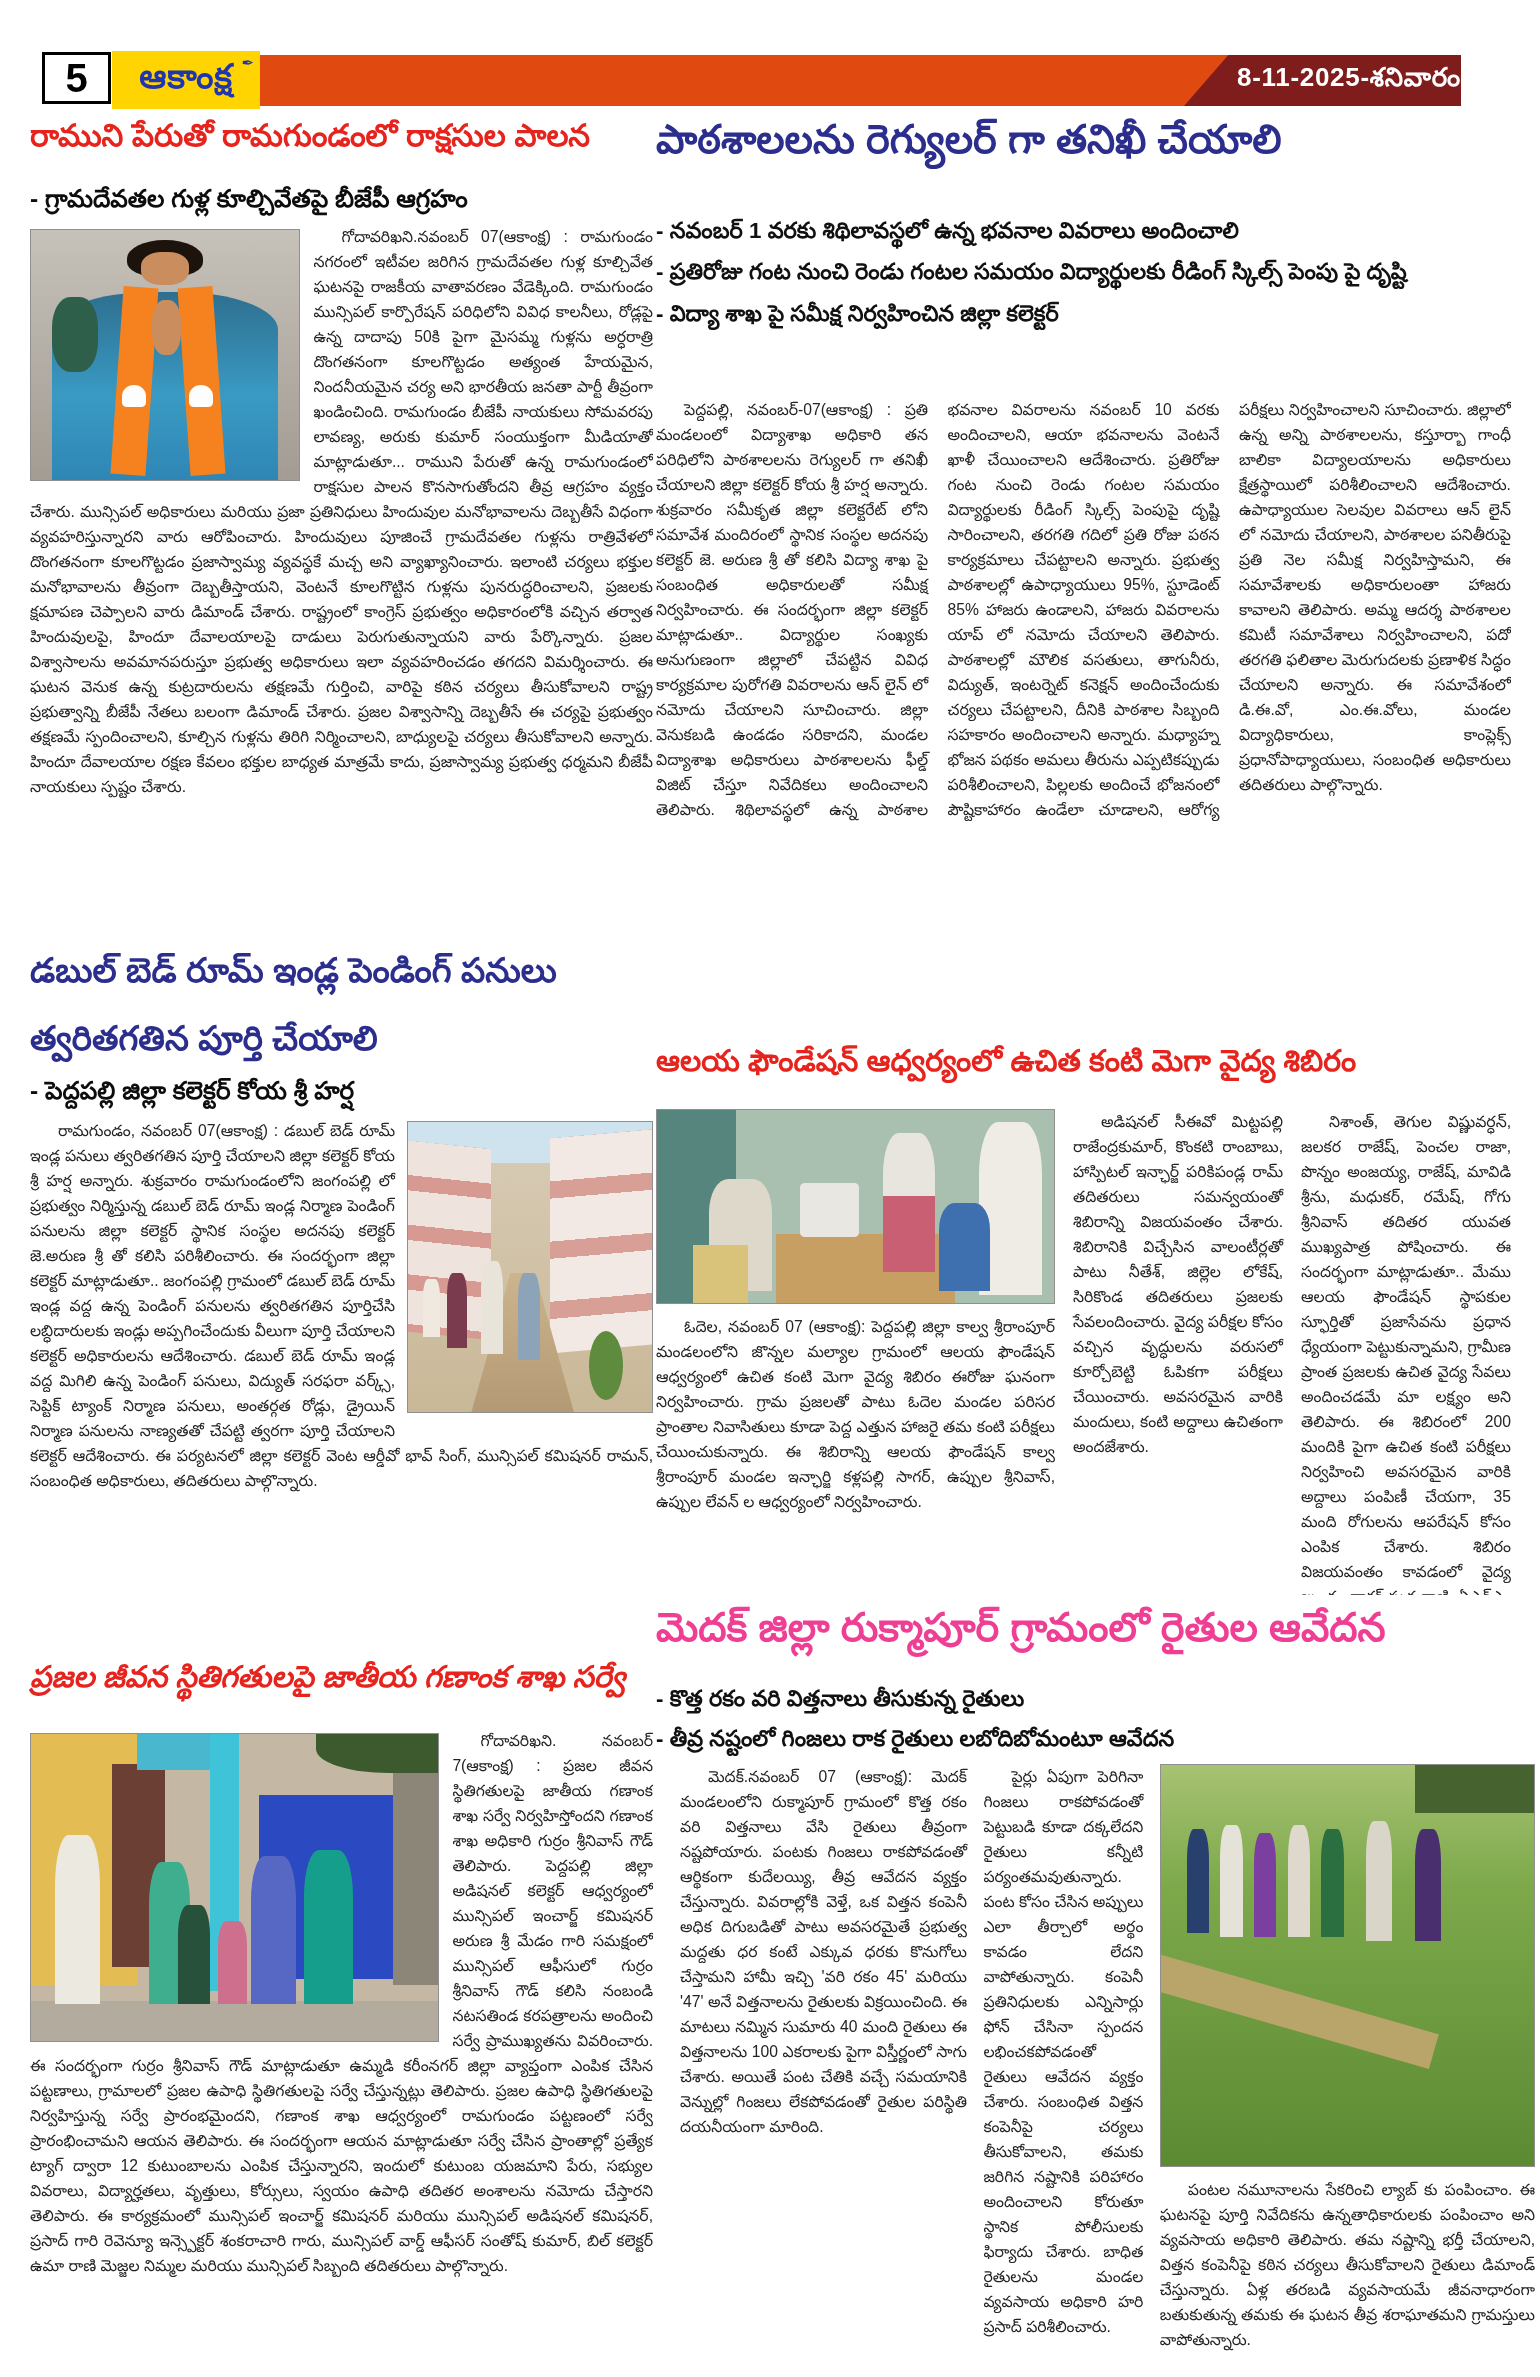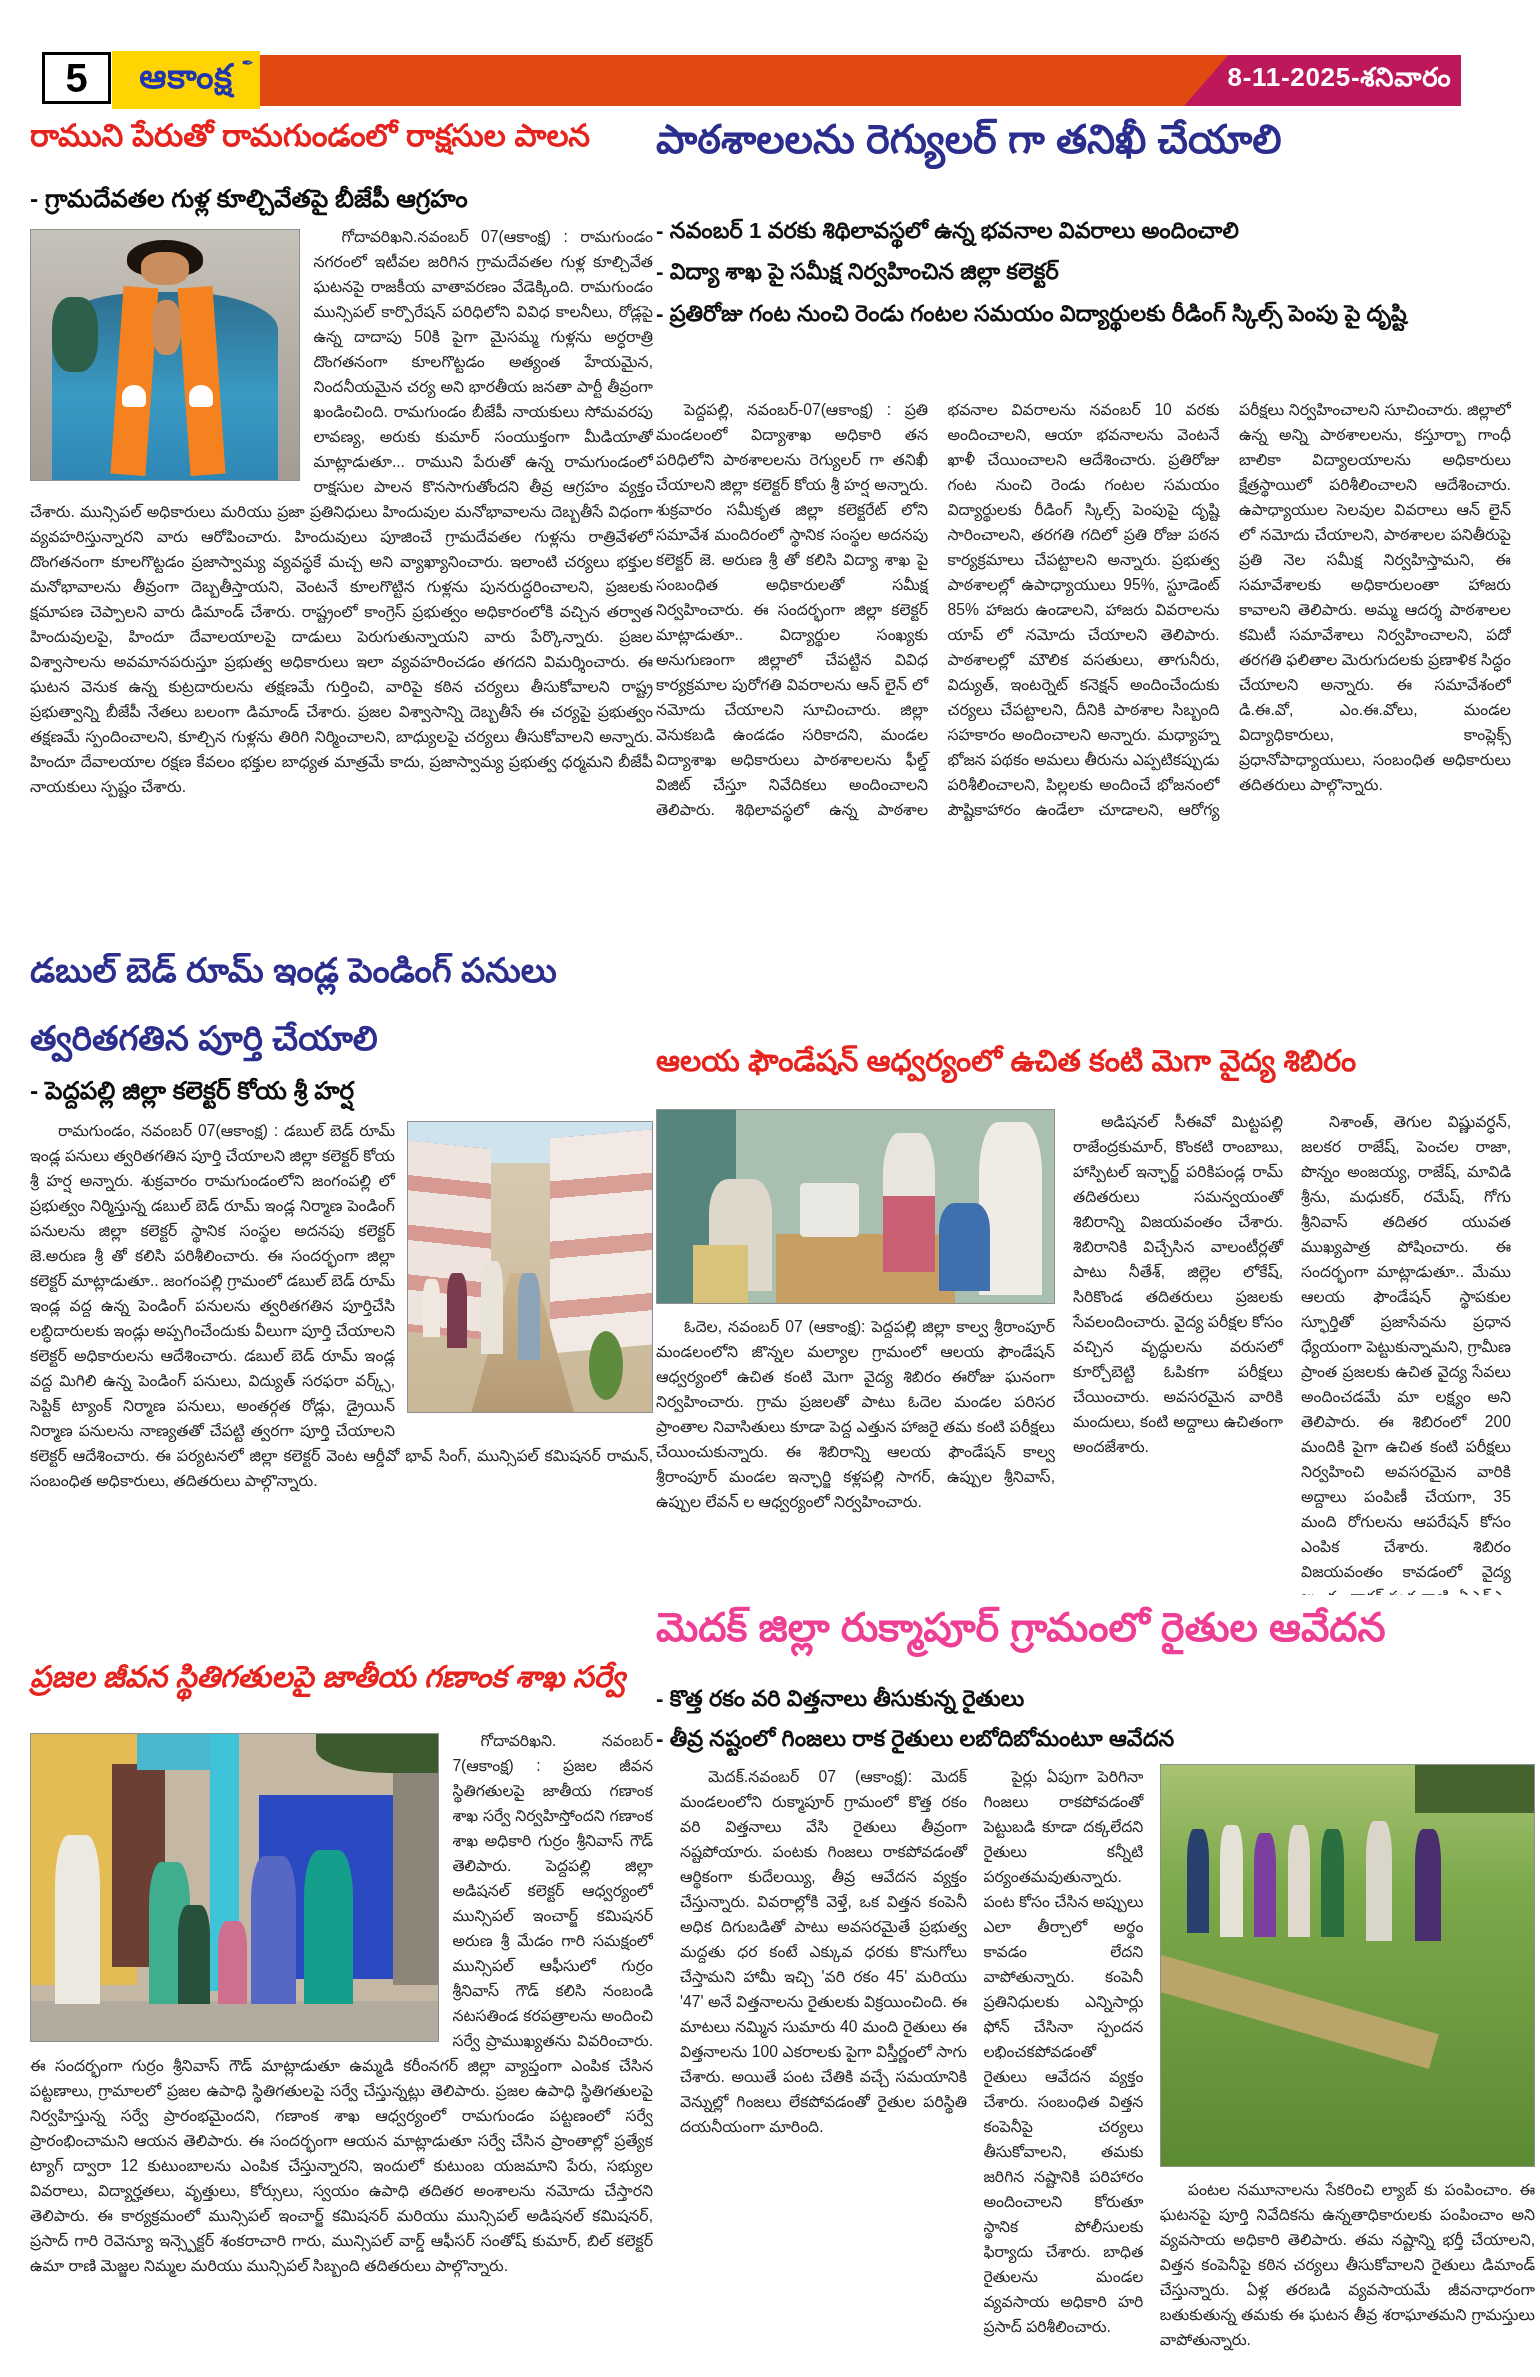--- a/index.html
+++ b/index.html
@@ -13,22 +13,22 @@
   
   .pagenum {
     left:42px; top:52px; width:69px; height:52px;
     border:3.7px solid #000; background:#fff; box-sizing:border-box;
     display:flex; align-items:center; justify-content:center;
     font-size:40px; font-weight:bold; color:#000;
   }
   .header-strip { left:112px; top:55px; width:1349px; height:51px; background:#e04a10; }
   .date-box {
     position:absolute; right:0; top:0; height:100%; width:277px;
-    background:#be185d; clip-path:polygon(16% 0, 100% 0, 100% 100%, 0 100%);
-    display:flex; align-items:center; justify-content:center;
+    background:#7f1d1d; clip-path:polygon(16% 0, 100% 0, 100% 100%, 0 100%);
+    display:flex; align-items:center; justify-content:flex-end;
   }
   .date-box span { color:#fff; font-size:26px; font-weight:bold; padding-left:34px; letter-spacing:0.7px; }
   .logo-box {
     left:112px; top:51px; width:148px; height:58px; background:#ffd400;
     display:flex; align-items:center; justify-content:center;
   }
   .logo-box .word { color:#2036b0; font-size:34px; font-weight:bold; letter-spacing:0.7px; }
   .logo-box .nib { position:absolute; right:6px; top:3px; font-size:15px; color:#2036b0; }
 
   
@@ -107,22 +107,22 @@
       <div style="left:34%;top:62%;width:9%;height:9%;background:#fdfdfd;border-radius:50% 50% 20% 20%;"></div>
       <div style="left:59%;top:62%;width:9%;height:9%;background:#fdfdfd;border-radius:50% 50% 20% 20%;"></div>
       <div style="left:45%;top:28%;width:11%;height:22%;background:#c98d5e;border-radius:40%;"></div>
     </div>
     <p>గోదావరిఖని.నవంబర్ 07(ఆకాంక్ష) : రామగుండం నగరంలో ఇటీవల జరిగిన గ్రామదేవతల గుళ్ల కూల్చివేత ఘటనపై రాజకీయ వాతావరణం వేడెక్కింది. రామగుండం మున్సిపల్ కార్పొరేషన్ పరిధిలోని వివిధ కాలనీలు, రోడ్లపై ఉన్న దాదాపు 50కి పైగా మైసమ్మ గుళ్లను అర్ధరాత్రి దొంగతనంగా కూలగొట్టడం అత్యంత హేయమైన, నిందనీయమైన చర్య అని భారతీయ జనతా పార్టీ తీవ్రంగా ఖండించింది. రామగుండం బీజేపీ నాయకులు సోమవరపు లావణ్య, అరుకు కుమార్ సంయుక్తంగా మీడియాతో మాట్లాడుతూ... రాముని పేరుతో ఉన్న రామగుండంలో రాక్షసుల పాలన కొనసాగుతోందని తీవ్ర ఆగ్రహం వ్యక్తం చేశారు. మున్సిపల్ అధికారులు మరియు ప్రజా ప్రతినిధులు హిందువుల మనోభావాలను దెబ్బతీసే విధంగా వ్యవహరిస్తున్నారని వారు ఆరోపించారు. హిందువులు పూజించే గ్రామదేవతల గుళ్లను రాత్రివేళలో దొంగతనంగా కూలగొట్టడం ప్రజాస్వామ్య వ్యవస్థకే మచ్చ అని వ్యాఖ్యానించారు. ఇలాంటి చర్యలు భక్తుల మనోభావాలను తీవ్రంగా దెబ్బతీస్తాయని, వెంటనే కూలగొట్టిన గుళ్లను పునరుద్ధరించాలని, ప్రజలకు క్షమాపణ చెప్పాలని వారు డిమాండ్ చేశారు. రాష్ట్రంలో కాంగ్రెస్ ప్రభుత్వం అధికారంలోకి వచ్చిన తర్వాత హిందువులపై, హిందూ దేవాలయాలపై దాడులు పెరుగుతున్నాయని వారు పేర్కొన్నారు. ప్రజల విశ్వాసాలను అవమానపరుస్తూ ప్రభుత్వ అధికారులు ఇలా వ్యవహరించడం తగదని విమర్శించారు. ఈ ఘటన వెనుక ఉన్న కుట్రదారులను తక్షణమే గుర్తించి, వారిపై కఠిన చర్యలు తీసుకోవాలని రాష్ట్ర ప్రభుత్వాన్ని బీజేపీ నేతలు బలంగా డిమాండ్ చేశారు. ప్రజల విశ్వాసాన్ని దెబ్బతీసే ఈ చర్యపై ప్రభుత్వం తక్షణమే స్పందించాలని, కూల్చిన గుళ్లను తిరిగి నిర్మించాలని, బాధ్యులపై చర్యలు తీసుకోవాలని అన్నారు. హిందూ దేవాలయాల రక్షణ కేవలం భక్తుల బాధ్యత మాత్రమే కాదు, ప్రజాస్వామ్య ప్రభుత్వ ధర్మమని బీజేపీ నాయకులు స్పష్టం చేశారు.</p>
   </div>
 
   <div class="abs hl hl-navy center" style="left:656px; top:112px; width:855px; font-size:40px;">పాఠశాలలను  రెగ్యులర్ గా తనిఖీ చేయాలి</div>
   <div class="abs center" style="left:656px; top:210px; width:855px; font-size:22.4px; font-weight:bold; line-height:1.85; color:#111;">
     <div>- నవంబర్ 1 వరకు శిథిలావస్థలో ఉన్న భవనాల వివరాలు అందించాలి</div>
+    <div>- ప్రతిరోజు గంట నుంచి రెండు గంటల సమయం విద్యార్థులకు రీడింగ్ స్కిల్స్ పెంపు పై దృష్టి</div>
     <div>- విద్యా శాఖ పై సమీక్ష నిర్వహించిన జిల్లా కలెక్టర్</div>
-    <div>- ప్రతిరోజు గంట నుంచి రెండు గంటల సమయం విద్యార్థులకు రీడింగ్ స్కిల్స్ పెంపు పై దృష్టి</div>
   </div>
   <div class="abs body-text a2-body">
     <p>పెద్దపల్లి, నవంబర్-07(ఆకాంక్ష) : ప్రతి మండలంలో విద్యాశాఖ అధికారి తన పరిధిలోని పాఠశాలలను రెగ్యులర్ గా తనిఖీ చేయాలని జిల్లా కలెక్టర్ కోయ శ్రీ హర్ష అన్నారు. శుక్రవారం సమీకృత జిల్లా కలెక్టరేట్ లోని సమావేశ మందిరంలో స్థానిక సంస్థల అదనపు కలెక్టర్ జె. అరుణ శ్రీ తో కలిసి విద్యా శాఖ పై సంబంధిత అధికారులతో సమీక్ష నిర్వహించారు. ఈ సందర్భంగా జిల్లా కలెక్టర్ మాట్లాడుతూ.. విద్యార్థుల సంఖ్యకు అనుగుణంగా జిల్లాలో చేపట్టిన వివిధ కార్యక్రమాల పురోగతి వివరాలను ఆన్ లైన్ లో నమోదు చేయాలని సూచించారు. జిల్లా వెనుకబడి ఉండడం సరికాదని, మండల విద్యాశాఖ అధికారులు పాఠశాలలను ఫీల్డ్ విజిట్ చేస్తూ నివేదికలు అందించాలని తెలిపారు. శిథిలావస్థలో ఉన్న పాఠశాల భవనాల వివరాలను నవంబర్ 10 వరకు అందించాలని, ఆయా భవనాలను వెంటనే ఖాళీ చేయించాలని ఆదేశించారు. ప్రతిరోజు గంట నుంచి రెండు గంటల సమయం విద్యార్థులకు రీడింగ్ స్కిల్స్ పెంపుపై దృష్టి సారించాలని, తరగతి గదిలో ప్రతి రోజు పఠన కార్యక్రమాలు చేపట్టాలని అన్నారు. ప్రభుత్వ పాఠశాలల్లో ఉపాధ్యాయులు 95%, స్టూడెంట్ 85% హాజరు ఉండాలని, హాజరు వివరాలను యాప్ లో నమోదు చేయాలని తెలిపారు. పాఠశాలల్లో మౌలిక వసతులు, తాగునీరు, విద్యుత్, ఇంటర్నెట్ కనెక్షన్ అందించేందుకు చర్యలు చేపట్టాలని, దీనికి పాఠశాల సిబ్బంది సహకారం అందించాలని అన్నారు. మధ్యాహ్న భోజన పథకం అమలు తీరును ఎప్పటికప్పుడు పరిశీలించాలని, పిల్లలకు అందించే భోజనంలో పౌష్టికాహారం ఉండేలా చూడాలని, ఆరోగ్య పరీక్షలు నిర్వహించాలని సూచించారు. జిల్లాలో ఉన్న అన్ని పాఠశాలలను, కస్తూర్బా గాంధీ బాలికా విద్యాలయాలను అధికారులు క్షేత్రస్థాయిలో పరిశీలించాలని ఆదేశించారు. ఉపాధ్యాయుల సెలవుల వివరాలు ఆన్ లైన్ లో నమోదు చేయాలని, పాఠశాలల పనితీరుపై ప్రతి నెల సమీక్ష నిర్వహిస్తామని, ఈ సమావేశాలకు అధికారులంతా హాజరు కావాలని తెలిపారు. అమ్మ ఆదర్శ పాఠశాలల కమిటీ సమావేశాలు నిర్వహించాలని, పదో తరగతి ఫలితాల మెరుగుదలకు ప్రణాళిక సిద్ధం చేయాలని అన్నారు. ఈ సమావేశంలో డి.ఈ.వో, ఎం.ఈ.వోలు, మండల విద్యాధికారులు, కాంప్లెక్స్ ప్రధానోపాధ్యాయులు, సంబంధిత అధికారులు తదితరులు పాల్గొన్నారు.</p>
   </div>
 
   <div class="abs subhead center" style="left:30px; top:1077px; width:623px; font-size:24.6px;">- పెద్దపల్లి జిల్లా కలెక్టర్ కోయ శ్రీ హర్ష</div>
   <div class="abs hl hl-navy center" style="left:30px; top:936px; width:623px; font-size:34px; line-height:2.0;">డబుల్ బెడ్ రూమ్ ఇండ్ల పెండింగ్ పనులు త్వరితగతిన  పూర్తి చేయాలి</div>
   <div class="abs body-text clip" style="left:30px; top:1118px; width:623px; height:513px;">
     <div class="photo photo-a3" title="జంగంపల్లిలో డబుల్ బెడ్ రూమ్ ఇండ్లను పరిశీలిస్తున్న కలెక్టర్ బృందం">
       <div style="left:0;top:8%;width:34%;height:66%;background:repeating-linear-gradient(180deg,#efe3de 0 18%,#d79a92 18% 26%);transform:skewY(6deg);"></div>

